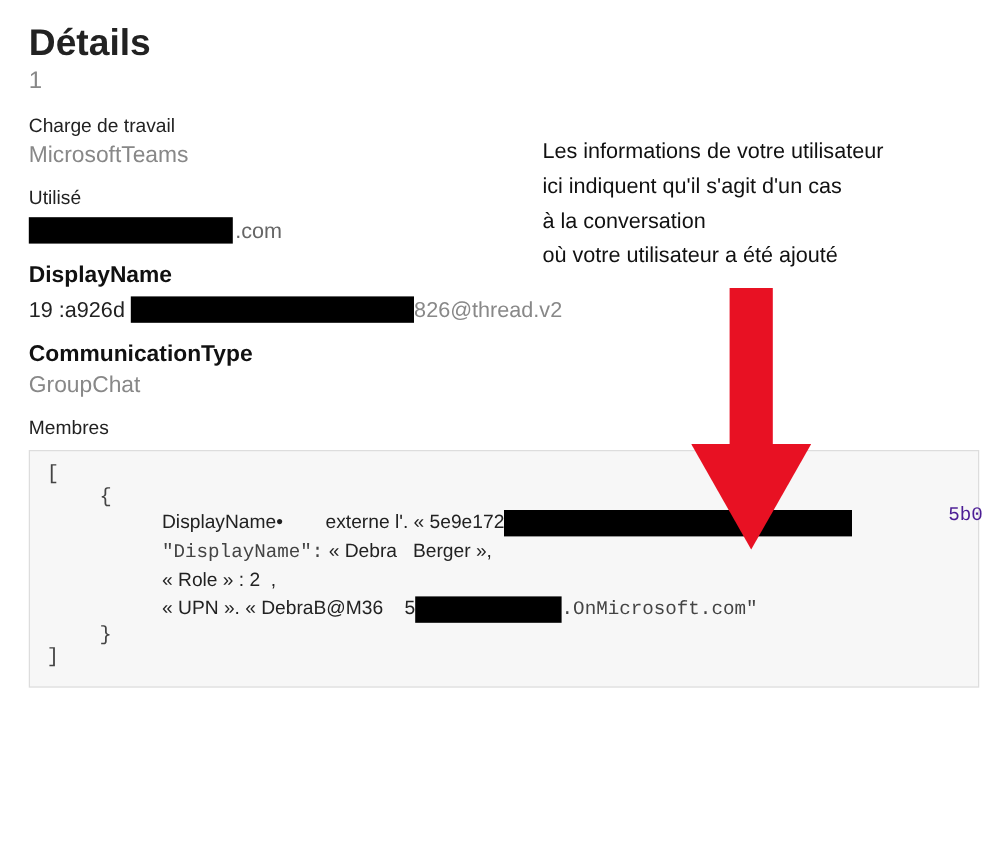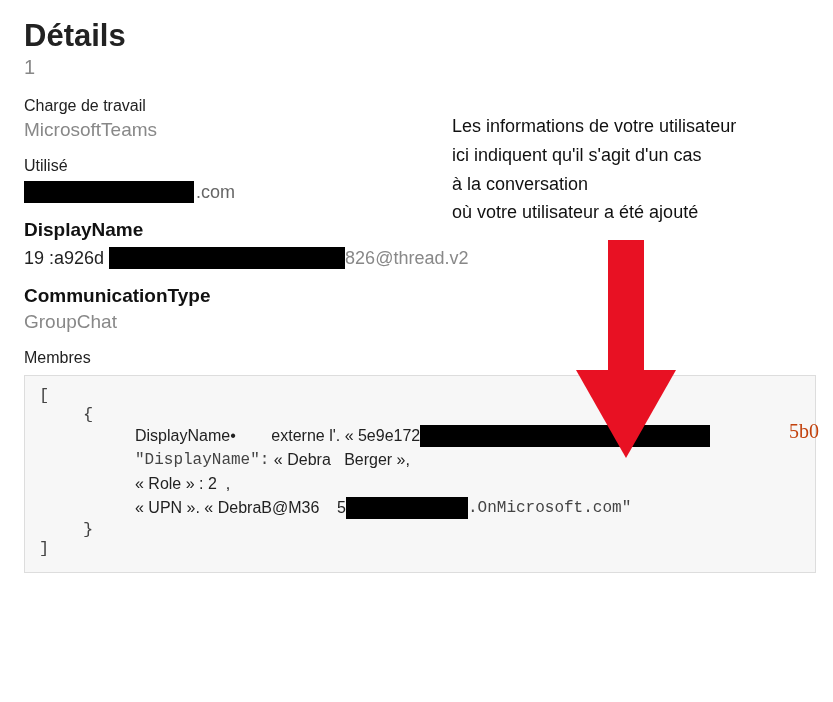--- a/index.html
+++ b/index.html
@@ -91,23 +91,23 @@
       flex-wrap: wrap;
       gap: 0;
     }
     .code-line span { white-space: pre; }
     .mono-txt { font-family: Consolas, "Courier New", monospace; color: #444; }
     .sans-txt { font-family: "Segoe UI", sans-serif; color: #222; }
     .overflow-label {
       position: absolute;
       right: -4px;
       top: 44px;
-      color: #c2410c;
-      font-family: Liberation Serif, serif;
-      font-size: 20px;
+      color: #4c1d95;
+      font-family: Liberation Mono, monospace;
+      font-size: 16px;
     }
   </style>
 </head>
 <body>
 
 <div class="heading-main">Détails</div>
 <div class="heading-sub">1</div>
 
 <div class="field-group">
   <div class="field-label">Charge de travail</div>

